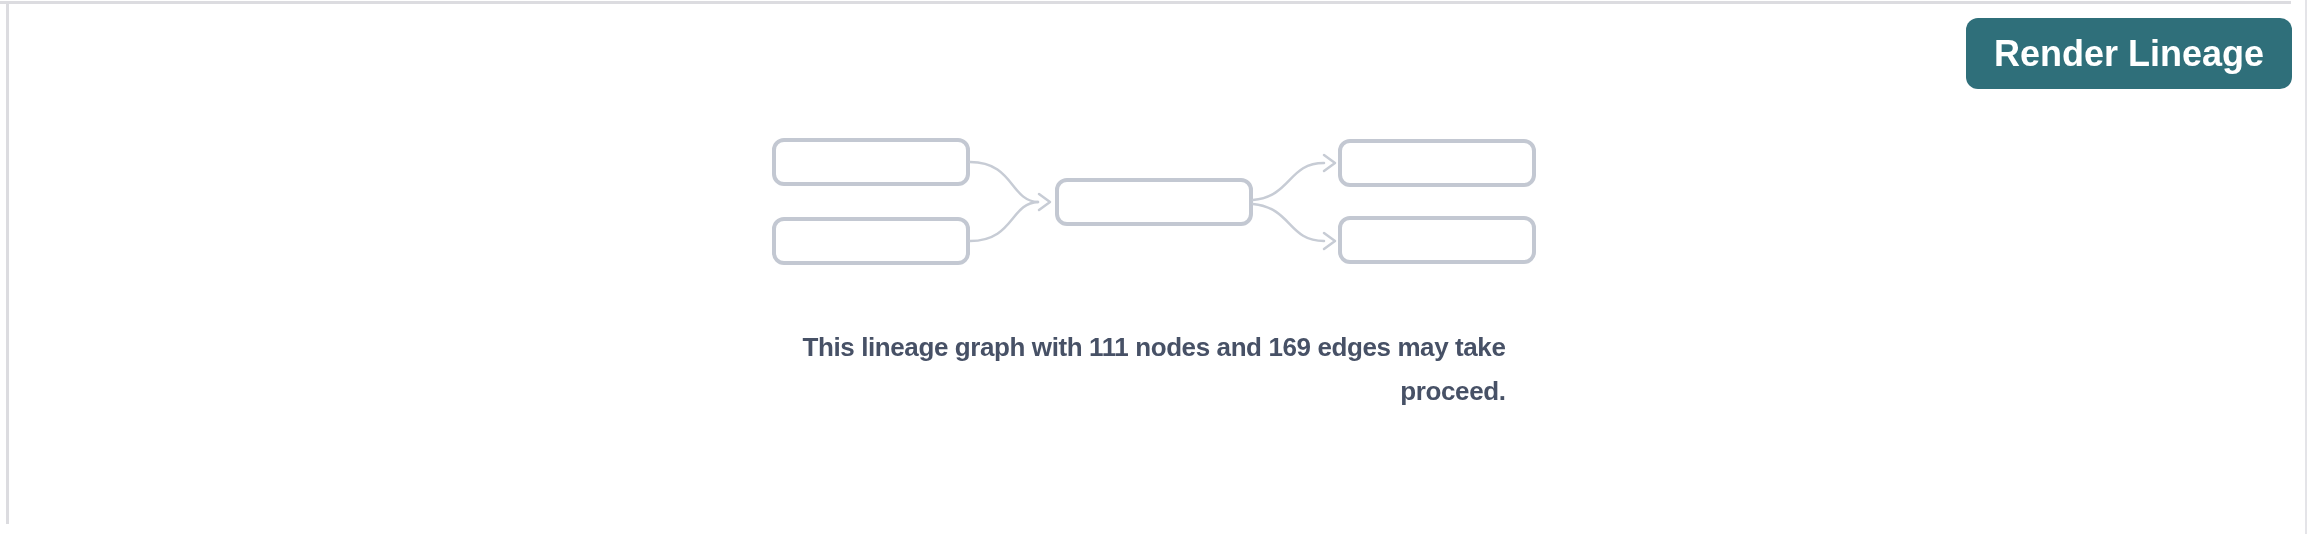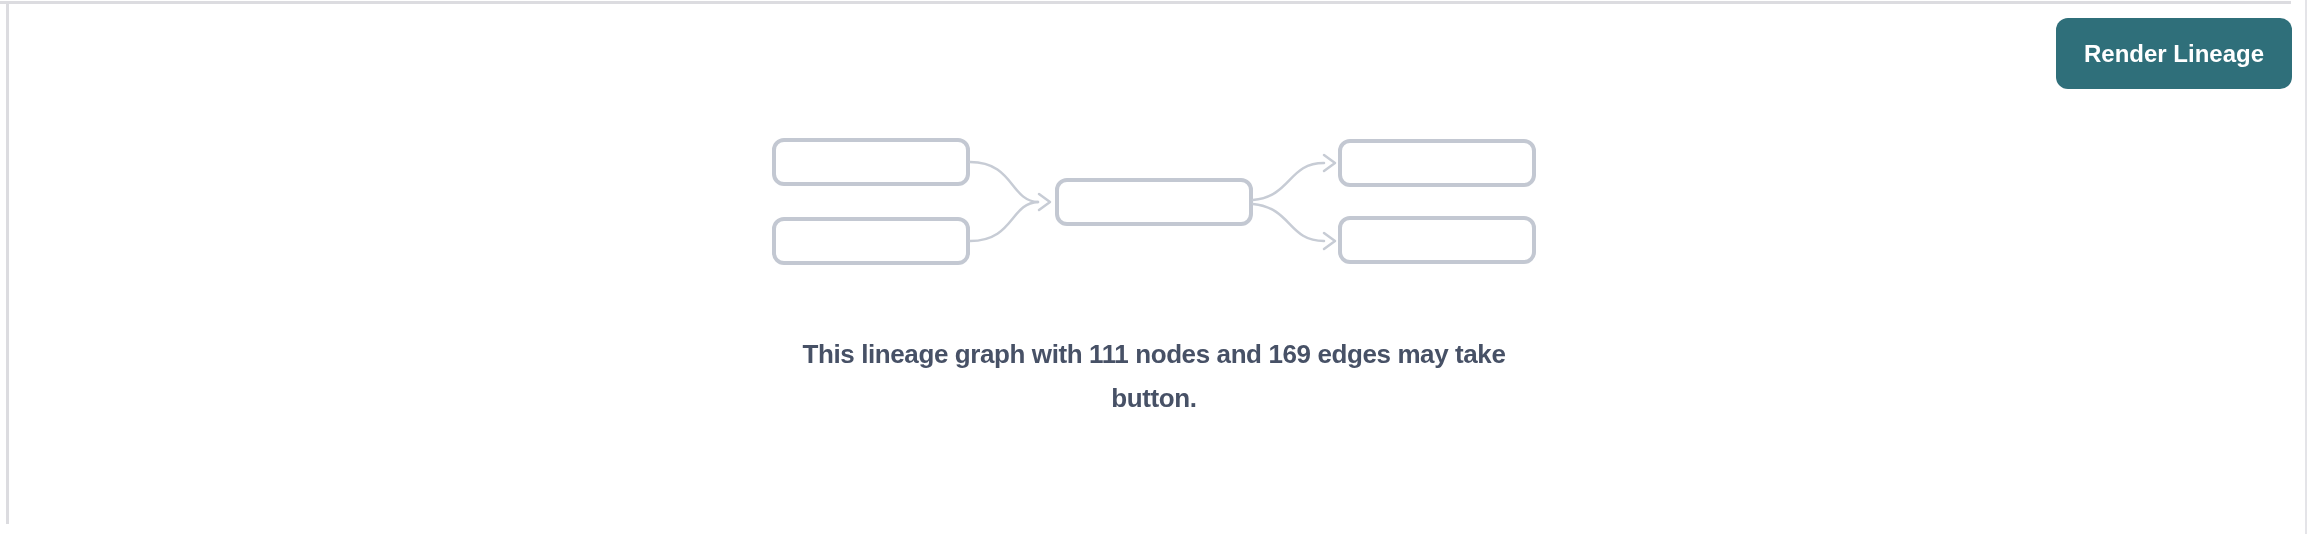--- a/index.html
+++ b/index.html
@@ -32,42 +32,42 @@
     position:absolute;left:2305px;top:0;width:2px;height:534px;
     background:var(--divider-soft);
   }
   .render-btn{
     position:absolute;top:18px;right:16px;height:71px;
     padding:0 28px;
     background:var(--button-bg);
     color:var(--button-text);
     border:none;border-radius:12px;
     font-family:"Liberation Sans", sans-serif;
-    font-size:24px;font-weight:bold;
+    font-size:36px;font-weight:bold;
     cursor:pointer;
     display:flex;align-items:center;justify-content:center;
   }
   .diagram{
     position:absolute;left:772px;top:138px;
   }
   .diagram rect{
     fill:#ffffff;
     stroke:var(--node-border);
     stroke-width:4;
   }
   .diagram path, .diagram polyline{
     fill:none;
     stroke:var(--edge-stroke);
     stroke-width:2.5;
     stroke-linecap:round;
     stroke-linejoin:round;
   }
   .message{
-    position:absolute;left:50%;top:333px;transform:translateX(-50%);
-    text-align:center;
+    position:absolute;left:50%;top:326px;transform:translateX(-50%);
+    text-align:right;
     color:var(--message-text);
     font-size:26px;font-weight:bold;
     letter-spacing:-0.4px;
     line-height:43.5px;
   }
   .message .line{white-space:nowrap;}
 </style>
 </head>
 <body>
 
@@ -92,14 +92,14 @@
   <polyline points="267,56 278,64 267,72"></polyline>
 
   <path d="M 481 62 C 520 58 516 25 552 25"></path>
   <path d="M 481 66 C 520 70 516 103 552 103"></path>
   <polyline points="552,17 563,25 552,33"></polyline>
   <polyline points="552,95 563,103 552,111"></polyline>
 </svg>
 
 <div class="message">
   <div class="line">This lineage graph with 111 nodes and 169 edges may take</div>
-  <div class="line">button.</div>
+  <div class="line">proceed.</div>
 </div>
 
 </body></html>

